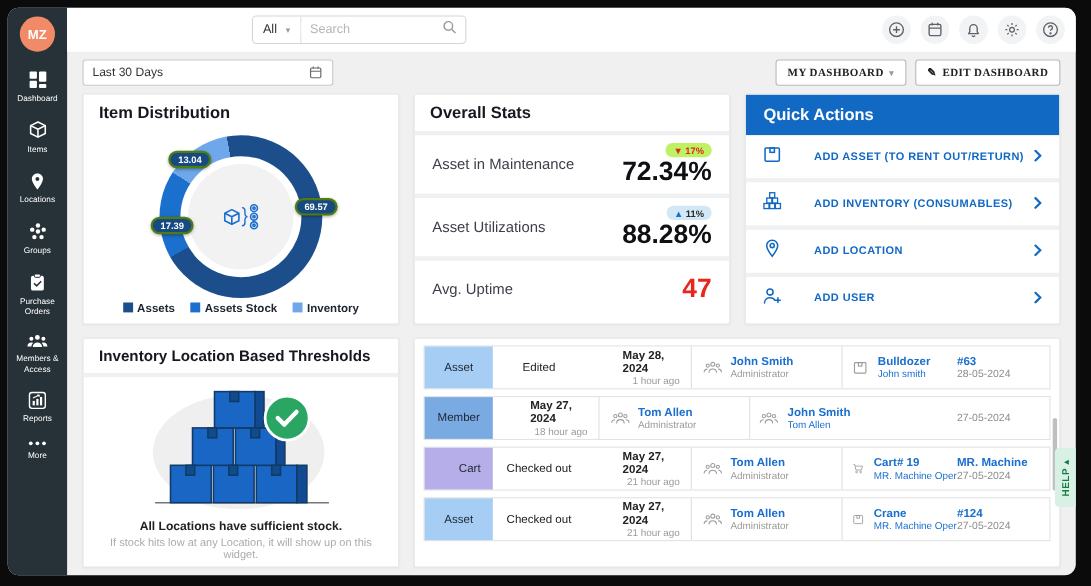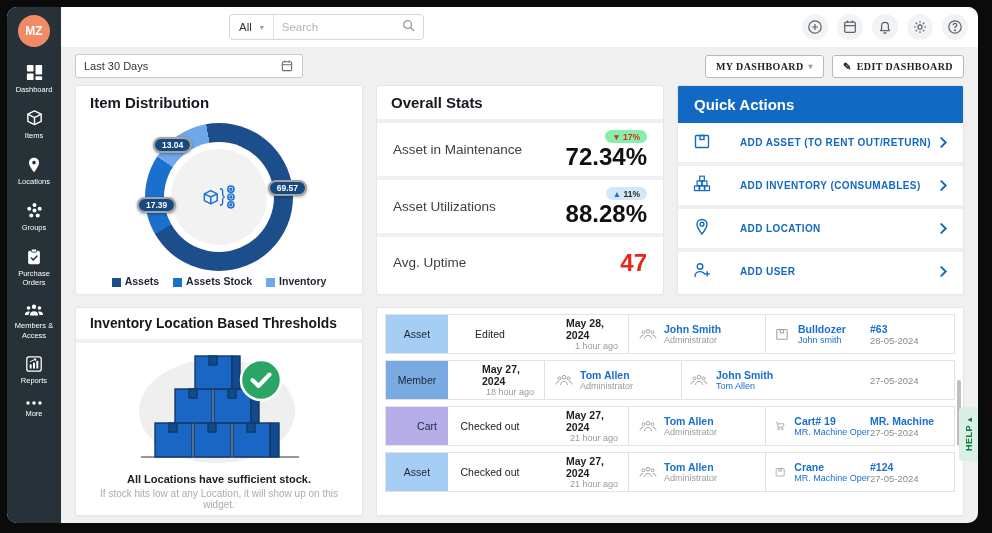--- a/index.html
+++ b/index.html
@@ -43,34 +43,34 @@
   .c2 { width:288px; height:210px; }
   .c3 { flex:1; height:210px; }
   .c4 { width:288px; height:209px; }
   .c5 { flex:1; height:209px; position:relative; }
 
   
   .donut-wrap { position:relative; width:148px; height:148px; margin:4px auto 2px; }
   .donut { width:148px; height:148px; border-radius:50%; background:conic-gradient(from -10deg, #1d4e8c 0deg 250deg, #1b70cd 250deg 313deg, #6fa8ea 313deg 360deg); }
   .donut-hole { position:absolute; inset:19px; background:#fff; border-radius:50%; }
   .donut-center { position:absolute; inset:26px; background:#f2f2f3; border-radius:50%; display:flex; align-items:center; justify-content:center; }
-  .pill { position:absolute; background:#174a80; color:#fff; font-size:8.5px; font-weight:700; padding:1px 7px; border-radius:9px; border:2px solid #a3a3a3; box-shadow:0 1px 3px rgba(0,0,0,.35); }
+  .pill { position:absolute; background:#174a80; color:#fff; font-size:8.5px; font-weight:700; padding:1px 7px; border-radius:9px; border:2px solid #4d7c0f; box-shadow:0 1px 3px rgba(0,0,0,.35); }
   .pill-a { right:-14px; top:57px; }
   .pill-b { left:-8px; top:74px; }
   .pill-c { left:8px; top:14px; }
   .legend { display:flex; justify-content:center; gap:14px; margin-top:4px; }
-  .legend-item { display:flex; align-items:flex-end; gap:4px; font-size:10.5px; font-weight:600; color:#1b2430; cursor:pointer; }
+  .legend-item { display:flex; align-items:flex-start; gap:4px; font-size:10.5px; font-weight:600; color:#1b2430; cursor:pointer; }
   .sw { width:9px; height:9px; }
 
   
   .stat-row { display:flex; align-items:center; justify-content:space-between; padding:7px 16px; min-height:51px; }
   .stat-label { font-size:13.5px; color:#3e3e48; }
   .stat-right { display:flex; flex-direction:column; align-items:flex-end; gap:1px; }
   .delta { font-size:8.5px; font-weight:700; border-radius:8px; padding:1.5px 7px; }
-  .delta-down { background:#86efac; color:#e0281c; }
+  .delta-down { background:#bef264; color:#e0281c; }
   .delta-up { background:#d2e8f7; color:#2a2a2a; }
   .delta-up .arr { color:#1a6fd0; }
   .stat-value { font-size:24px; font-weight:700; color:#101014; line-height:1.05; }
   .stat-red { color:#e8271c; }
 
   
   .qa-head { background:#1169c4; color:#fff; padding:10px 16px; font-size:15px; font-weight:700; }
   .qa-row { display:flex; align-items:center; padding:0 14px; height:39px; cursor:pointer; background:#fff; }
   .qa-icon { width:34px; flex-shrink:0; }
   .qa-label { font-size:10px; font-weight:700; letter-spacing:.4px; color:#1169c4; flex:1; padding-left:14px; }

